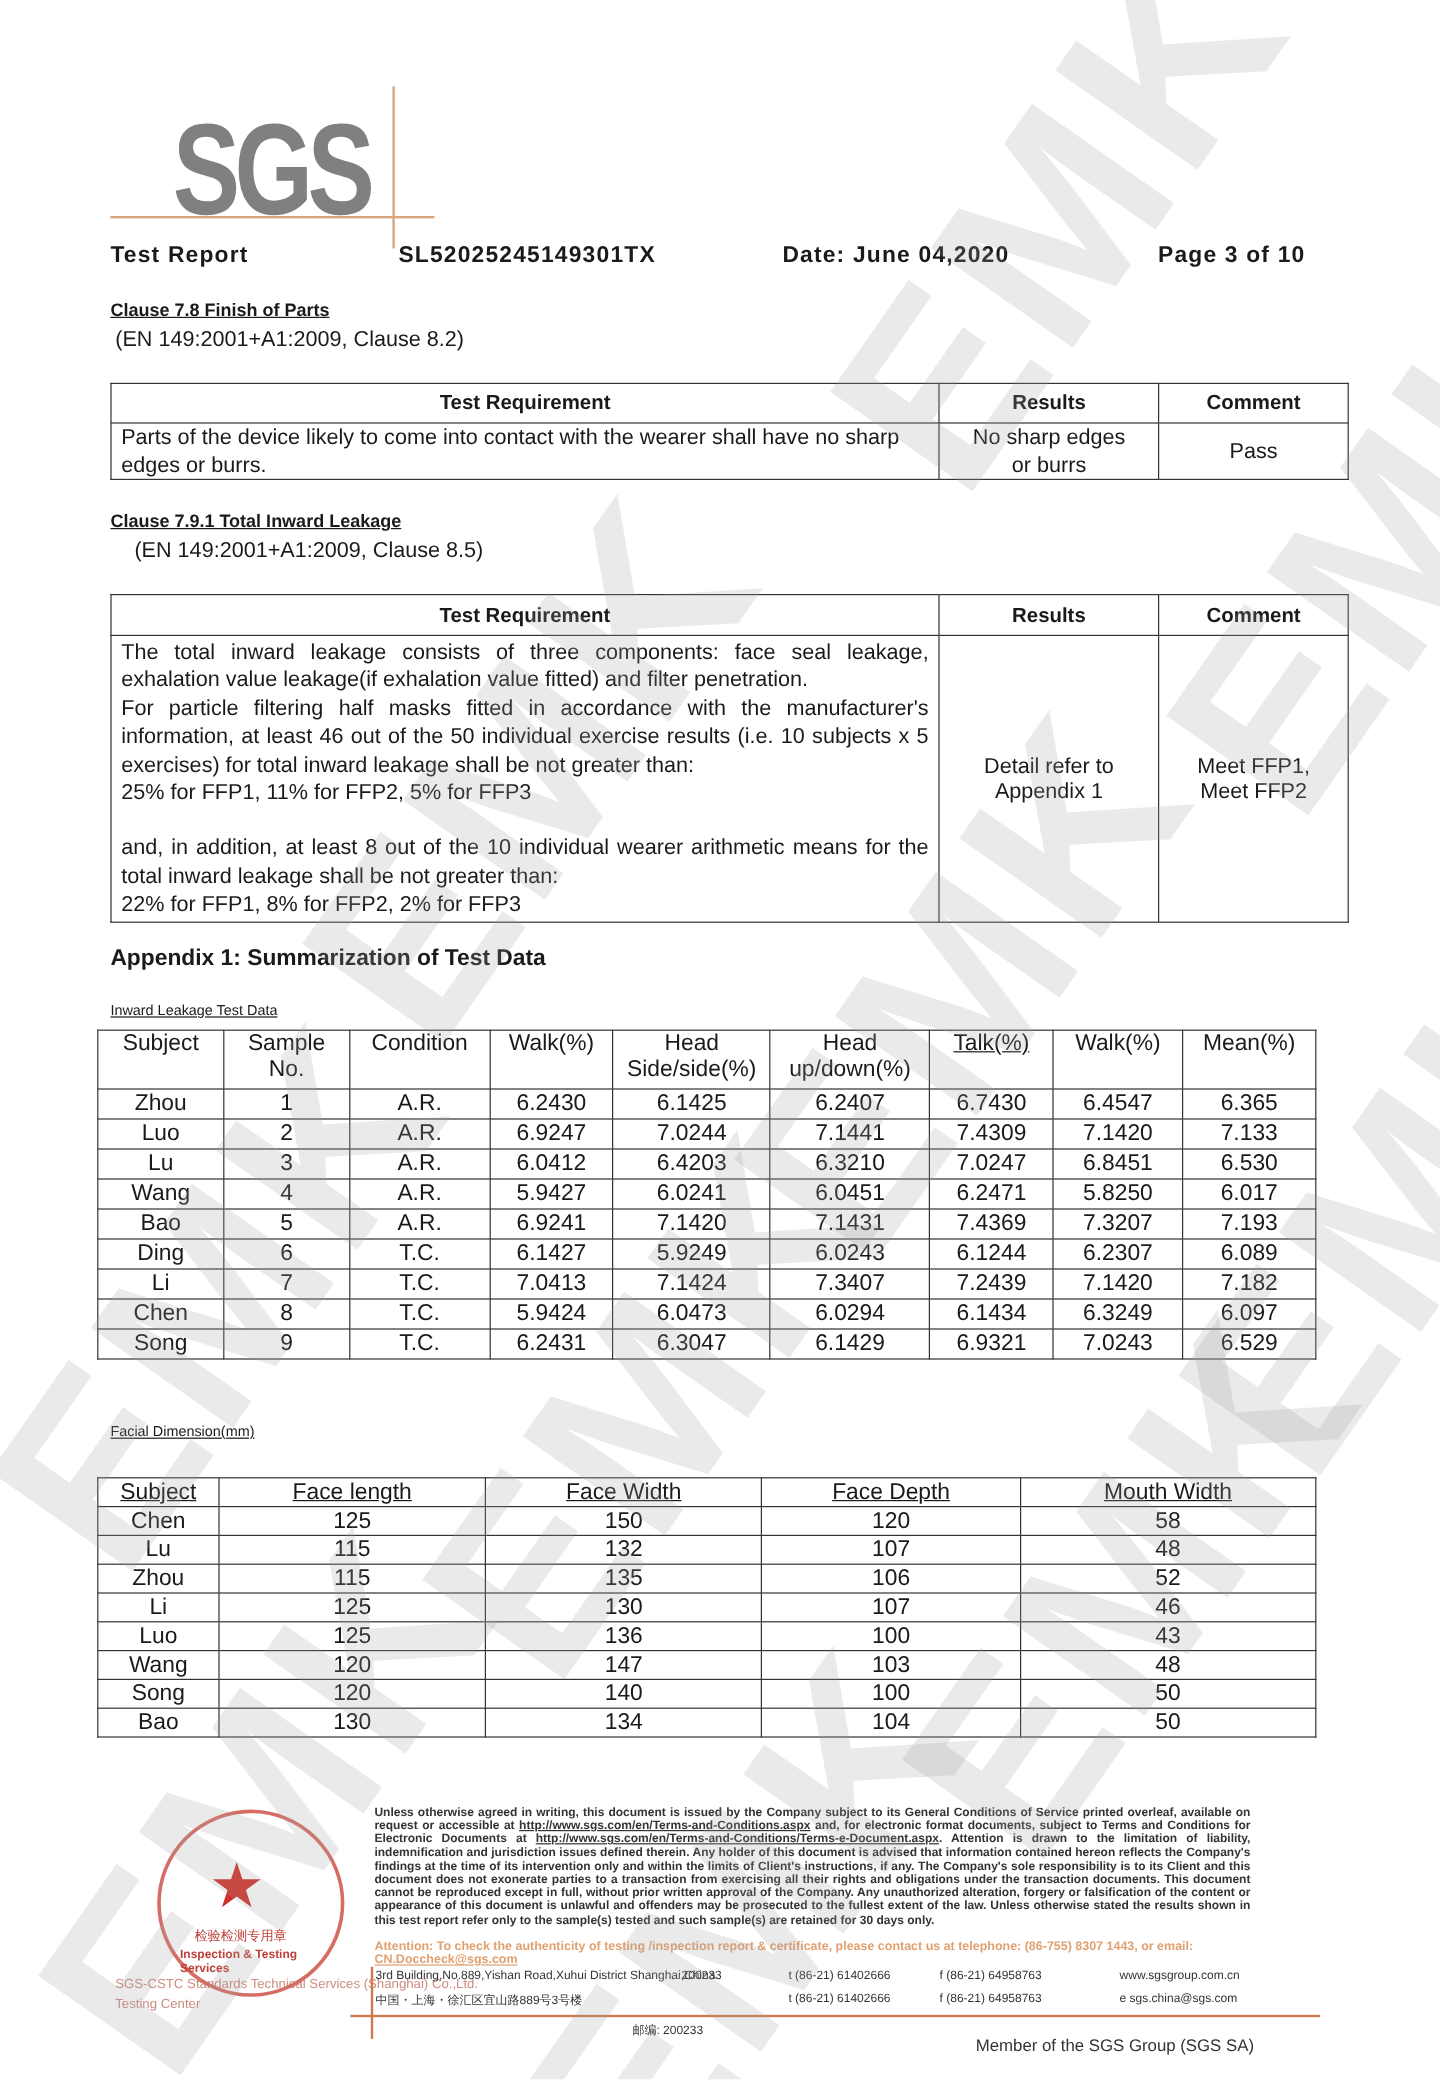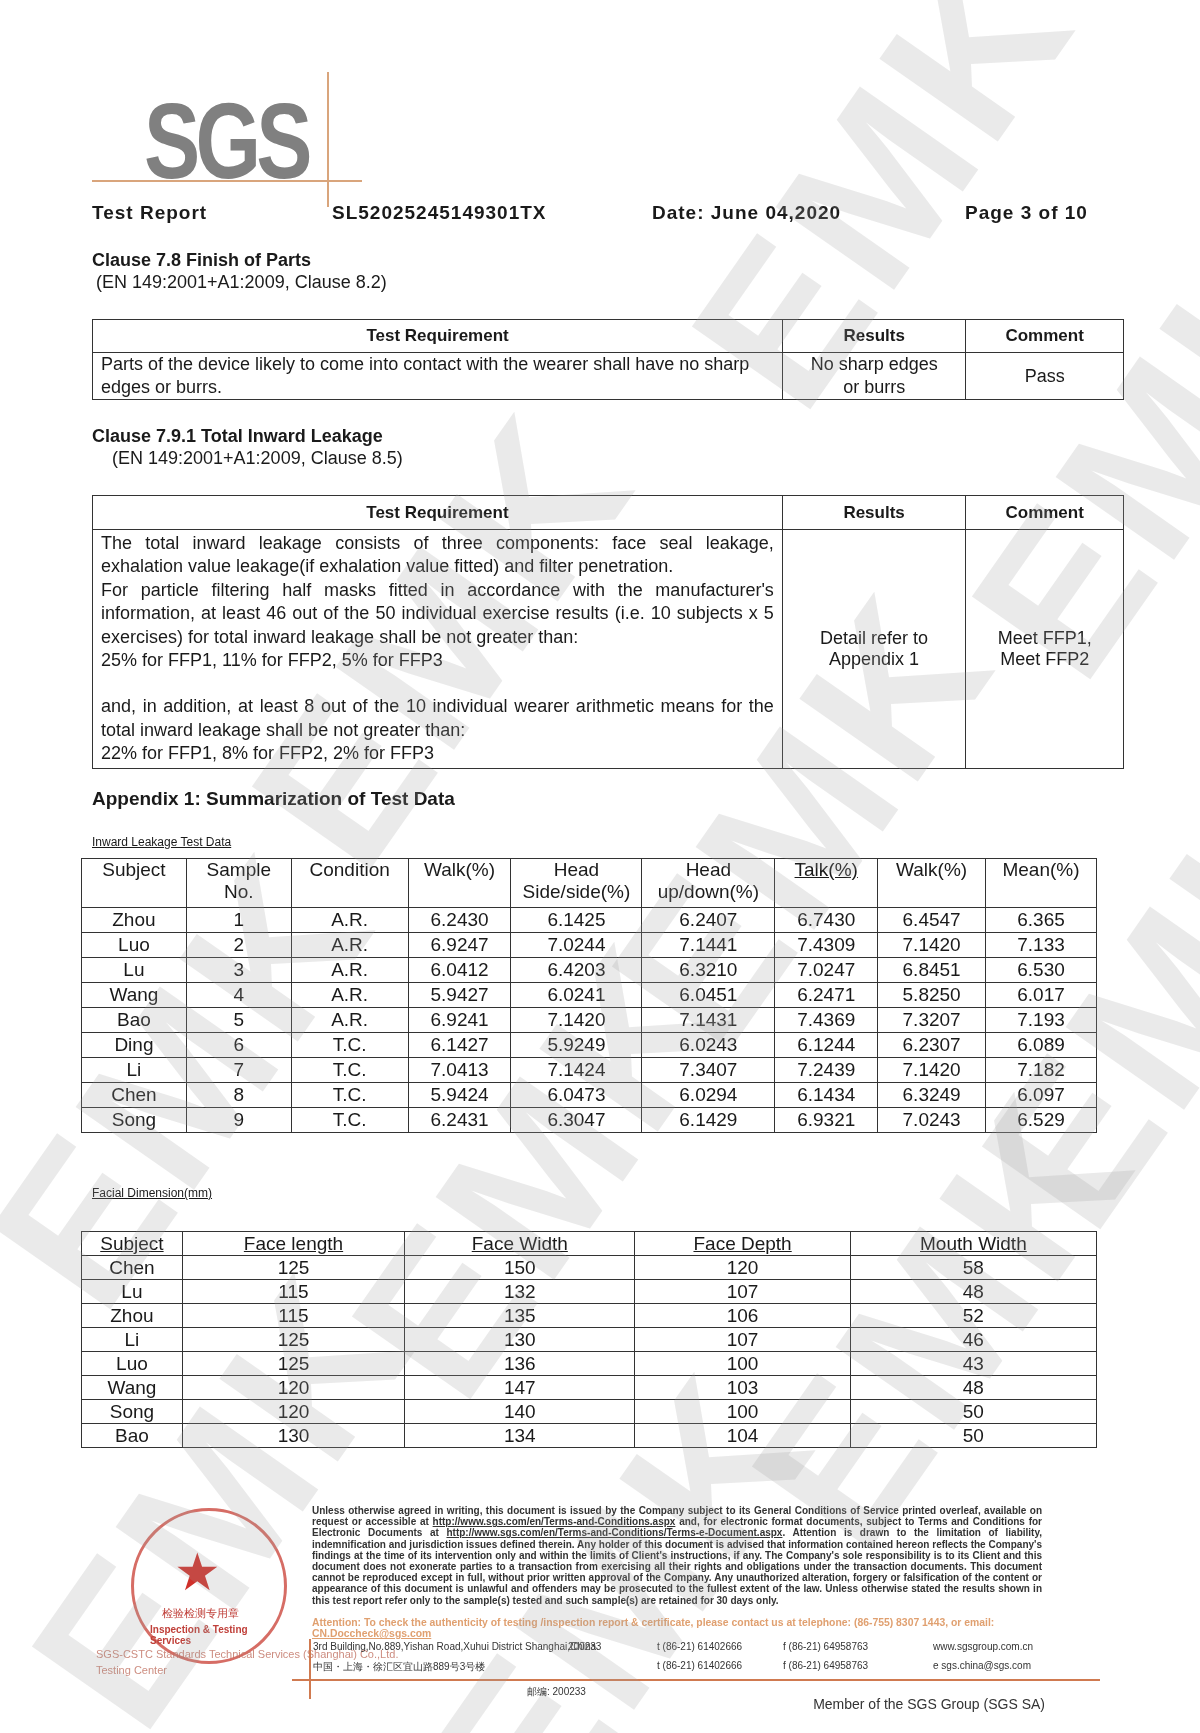--- a/index.html
+++ b/index.html
@@ -21,21 +21,21 @@
     .logo-hline { position: absolute; left: 0; top: 110px; width: 270px; height: 2px; background: #d9a57c; }
     .logo-vline { position: absolute; left: 235px; top: 2px; width: 2px; height: 135px; background: #d9a57c; }
 
     .header-row { position: absolute; top: 202px; left: 92px; width: 1020px; font-weight: 700; font-size: 19px; letter-spacing: 1px; }
     .header-row span { position: absolute; white-space: nowrap; }
     .h-title { left: 0; }
     .h-report { left: 240px; }
     .h-date { left: 560px; }
     .h-page { left: 873px; }
 
-    .clause-title { position: absolute; left: 92px; font-size: 18px; font-weight: 700; }
+    .clause-title { position: absolute; left: 92px; font-size: 15px; font-weight: 700; text-decoration: underline; }
     .clause-ref { position: absolute; left: 96px; font-size: 18px; }
 
     table { border-collapse: collapse; position: absolute; }
     td, th { border: 1.5px solid #333; font-size: 18px; padding: 0 8px; }
     th { font-weight: 700; }
 
     .t1 { left: 92px; top: 319px; width: 1032px; }
     .t1 .c1 { width: 694px; }
     .t1 .c2 { width: 170px; text-align: center; }
     .t1 .c3 { width: 143px; text-align: center; }

